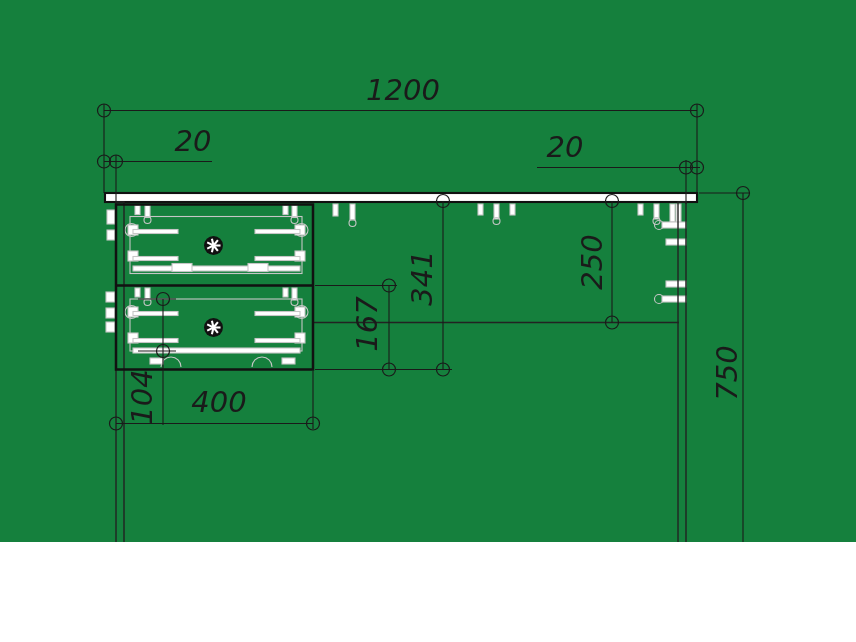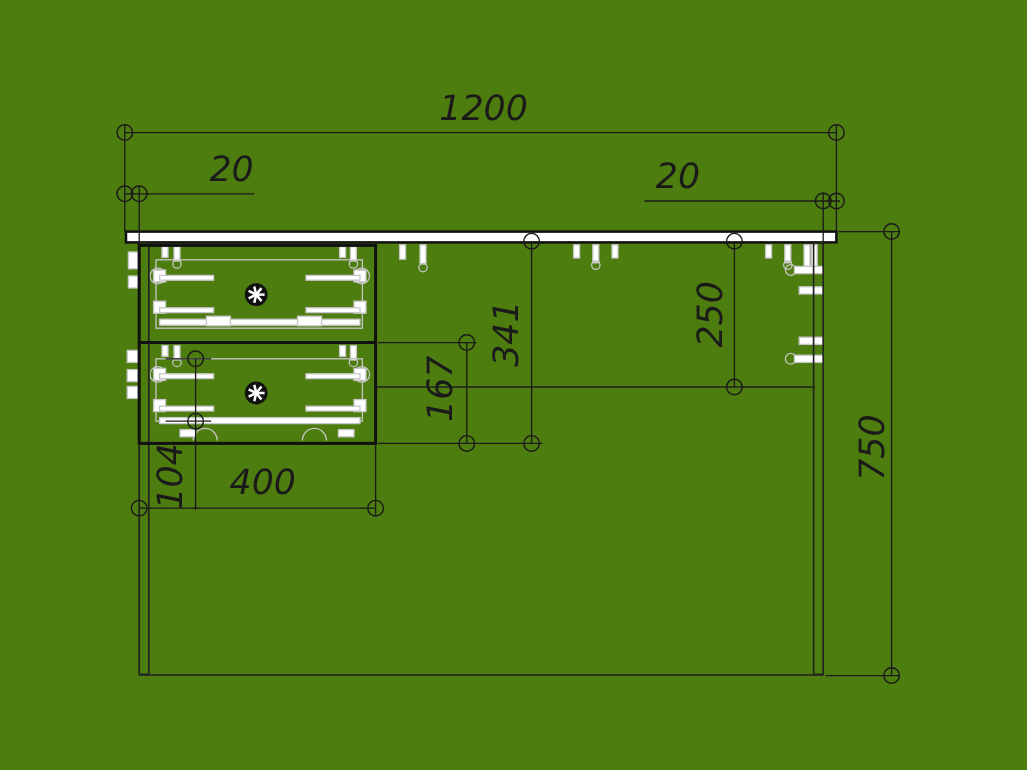--- a/index.html
+++ b/index.html
@@ -1,16 +1,16 @@
 <!DOCTYPE html>
 <html><head>
 <meta charset="utf-8">
 <style>
   html,body{margin:0;padding:0;background:#ffffff;}
-  #stage{position:relative;width:856px;height:642px;background:#4d7c0f;overflow:hidden;}
+  #stage{position:relative;width:856px;height:542px;background:#15803d;overflow:hidden;}
   svg{display:block;}
   .dim-text{font:italic 29px "DejaVu Sans", sans-serif;fill:#1a1a1a;text-anchor:middle;}
   .thin{stroke:#1a1a1a;stroke-width:1.1;fill:none;}
   .term{stroke:#1a1a1a;stroke-width:1.2;fill:none;}
   .furn-thick{stroke:#111;stroke-width:2.5;fill:none;}
   .furn-med{stroke:#111;stroke-width:2.1;fill:#fff;}
   .furn-thin{stroke:#222;stroke-width:1.4;fill:none;}
   .gray{stroke:#c6c6c6;stroke-width:1.1;fill:none;}
   .grayf{stroke:#c6c6c6;stroke-width:1.1;fill:#ffffff;}
 </style>

